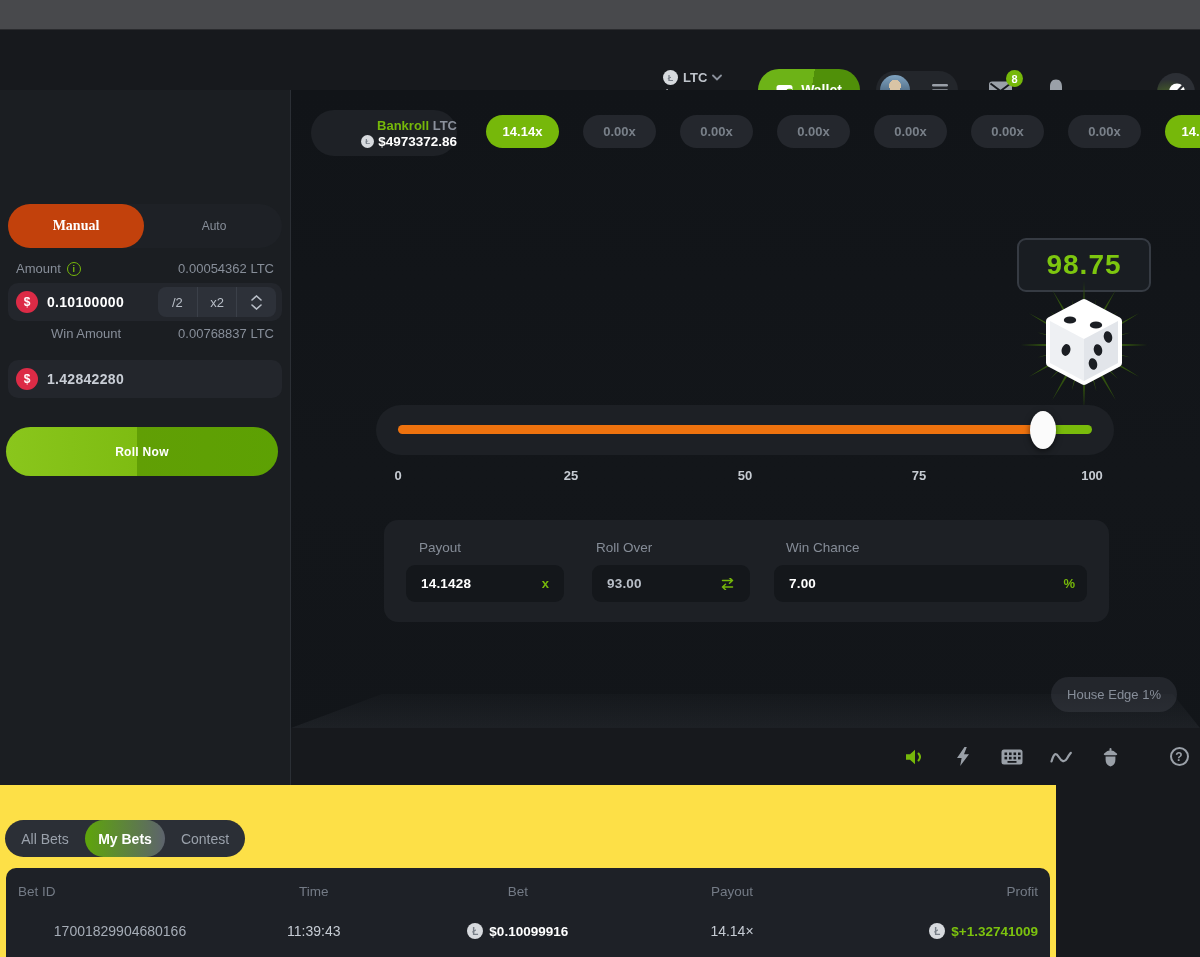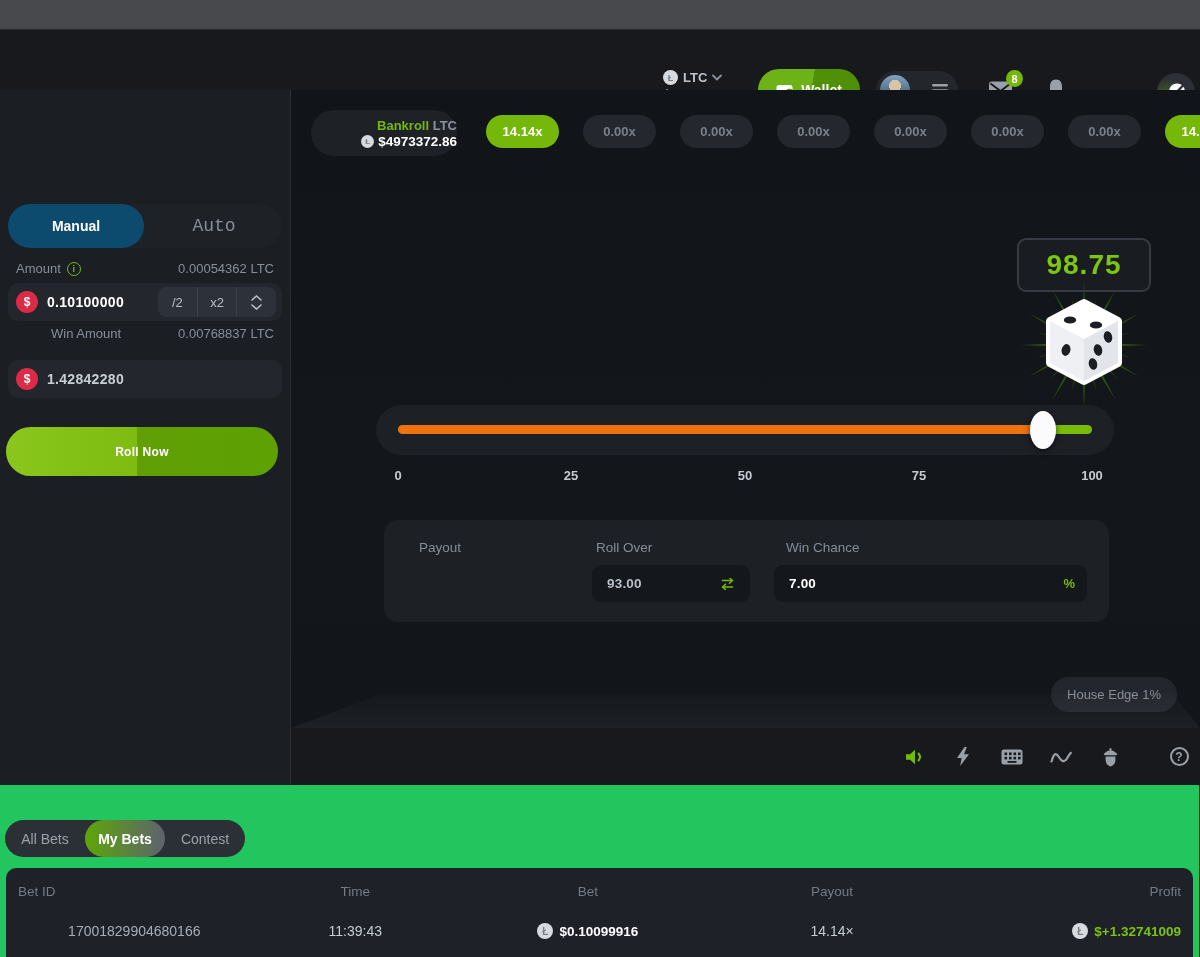--- a/index.html
+++ b/index.html
@@ -33,22 +33,22 @@
   .mail-btn { position:absolute; left:988px; top:50px; width:26px; height:22px; cursor:pointer; }
   .badge { position:absolute; top:-10px; right:-9px; width:17px; height:17px; border-radius:50%; background:#76b80a; color:#fff; font-size:11px; font-weight:700; display:flex; align-items:center; justify-content:center; }
   .bell-btn { position:absolute; left:1046px; top:48px; width:20px; height:24px; cursor:pointer; }
   .chat-btn { position:absolute; left:1157px; top:43px; width:38px; height:38px; border-radius:50%; cursor:pointer;
     background: radial-gradient(circle at 28% 78%, rgba(118,184,10,.55), rgba(118,184,10,0) 58%), #2c2f35;
     display:flex; align-items:center; justify-content:center; }
 
   
   .sidebar { position:absolute; left:0; top:90px; width:290px; height:695px; background:#1b1e22; }
   .mode-tabs { position:absolute; left:8px; top:114px; width:274px; height:44px; border-radius:22px; background:#1e2126; }
-  .mode-active { position:absolute; left:0; top:0; width:136px; height:44px; border-radius:22px; background:#0c4a6e; color:#fff; font-size:14px; font-weight:700; display:flex; align-items:center; justify-content:center; cursor:pointer; }
-  .mode-auto { position:absolute; right:0; top:0; width:136px; height:44px; color:#878e99; font-size:18px; display:flex; align-items:center; justify-content:center; cursor:pointer;font-family:Liberation Mono, monospace; }
+  .mode-active { position:absolute; left:0; top:0; width:136px; height:44px; border-radius:22px; background:#c2410c; color:#fff; font-size:14px; font-weight:700; display:flex; align-items:center; justify-content:center; cursor:pointer;font-family:Liberation Serif, serif; }
+  .mode-auto { position:absolute; right:0; top:0; width:136px; height:44px; color:#878e99; font-size:12px; display:flex; align-items:center; justify-content:center; cursor:pointer; }
 
   .lblrow { position:absolute; left:16px; right:16px; display:flex; justify-content:space-between; align-items:center; font-size:13px; color:#878e99; }
   .lblrow .lab { display:flex; align-items:center; gap:6px; }
   .info-icon { width:14px; height:14px; border:1.5px solid #76b80a; border-radius:50%; color:#76b80a; font-size:9px; font-weight:700; display:inline-flex; align-items:center; justify-content:center; font-style:normal; }
 
   .inputrow { position:absolute; left:8px; width:274px; height:38px; background:#23262c; border-radius:10px; display:flex; align-items:center; padding-left:8px; }
   .usd-circle { width:22px; height:22px; border-radius:50%; background:#dc2b46; color:#fff; font-size:12px; font-weight:700; display:inline-flex; align-items:center; justify-content:center; flex:none; }
   .inputrow .val { margin-left:9px; font-size:14px; font-weight:800; color:#fff; letter-spacing:.3px; }
   .inputrow .val.dim { color:#c9ced6; }
   .btn-group { position:absolute; right:6px; top:4px; height:30px; width:118px; background:#2d3139; border-radius:8px; display:flex; overflow:hidden; }
@@ -104,21 +104,21 @@
     background:linear-gradient(180deg, rgba(205,215,230,0.015), rgba(205,215,230,0.06));
     clip-path:polygon(10% 0, 97% 0, 100% 100%, 0 100%); }
 
   .gtoolbar { position:absolute; left:0; right:0; bottom:0; height:57px; background:#17191d; }
   .gtools { position:absolute; right:10px; top:0; height:57px; display:flex; align-items:center; gap:27px; }
   .tool { width:22px; height:22px; display:flex; align-items:center; justify-content:center; cursor:pointer; }
   .help-circle { width:19px; height:19px; border:2px solid #9aa0a8; border-radius:50%; color:#9aa0a8; font-size:12px; font-weight:700; display:flex; align-items:center; justify-content:center; }
   .tool.help { margin-left:20px; }
 
   
-  .bets { position:absolute; left:0; top:785px; width:1199px; height:172px; background:#22c55e; }
+  .bets { position:absolute; left:0; top:785px; width:1056px; height:172px; background:#fde047; }
   .bet-tabs { position:absolute; left:5px; top:35px; width:240px; height:37px; border-radius:19px; background:#2b2f36; display:flex; align-items:center; }
   .bet-tab { flex:1; height:37px; display:flex; align-items:center; justify-content:center; font-size:14px; color:#9aa1ab; cursor:pointer; border-radius:19px; }
   .bet-tab.active { background:linear-gradient(90deg,#5ea50a,#5d636d); color:#fff; font-weight:700; }
 
   .bet-table { position:absolute; left:6px; right:6px; top:83px; bottom:0; background:#1e2127; border-radius:10px 10px 0 0; padding:0 12px; }
   .t-head, .t-row { display:grid; grid-template-columns:20% 18% 22% 20% 20%; align-items:center; }
   .t-head { padding-top:16px; font-size:13.5px; color:#747b86; }
   .t-row { margin-top:24px; font-size:14px; color:#c6ccd4; }
   .cell-c { text-align:center; }
   .cell-r { text-align:right; }
@@ -318,20 +318,24 @@
       <span style="left:369px;">50</span>
       <span style="left:543px;">75</span>
       <span style="left:716px;">100</span>
     </div>
 
     <div class="params">
       <span class="p-label" style="left:35px;">Payout</span>
       <span class="p-label" style="left:212px;">Roll Over</span>
       <span class="p-label" style="left:402px;">Win Chance</span>
 
+      <div class="p-input" style="left:22px; width:158px;">
+        <span class="v">14.1428</span>
+        <span class="sfx">x</span>
+      </div>
 
       <div class="p-input" style="left:208px; width:158px;">
         <span class="v dim">93.00</span>
         <span class="sfx">
           <svg width="15" height="12" viewBox="0 0 15 12">
             <path d="M2.5 3.5 h10 m-3 -2.7 l3 2.7 -3 2.7" fill="none" stroke="#76b80a" stroke-width="1.5" stroke-linecap="round" stroke-linejoin="round" transform="translate(0,-1)"></path>
             <path d="M12.5 9 h-10 m3 -2.7 L2.5 9 l3 2.7" fill="none" stroke="#76b80a" stroke-width="1.5" stroke-linecap="round" stroke-linejoin="round"></path>
           </svg>
         </span>
       </div>

